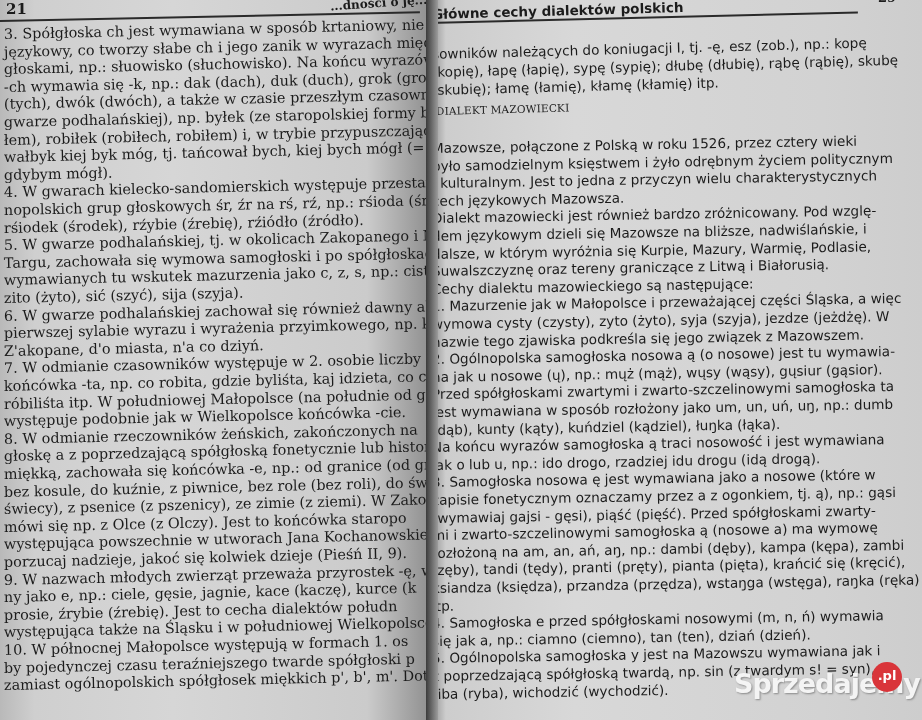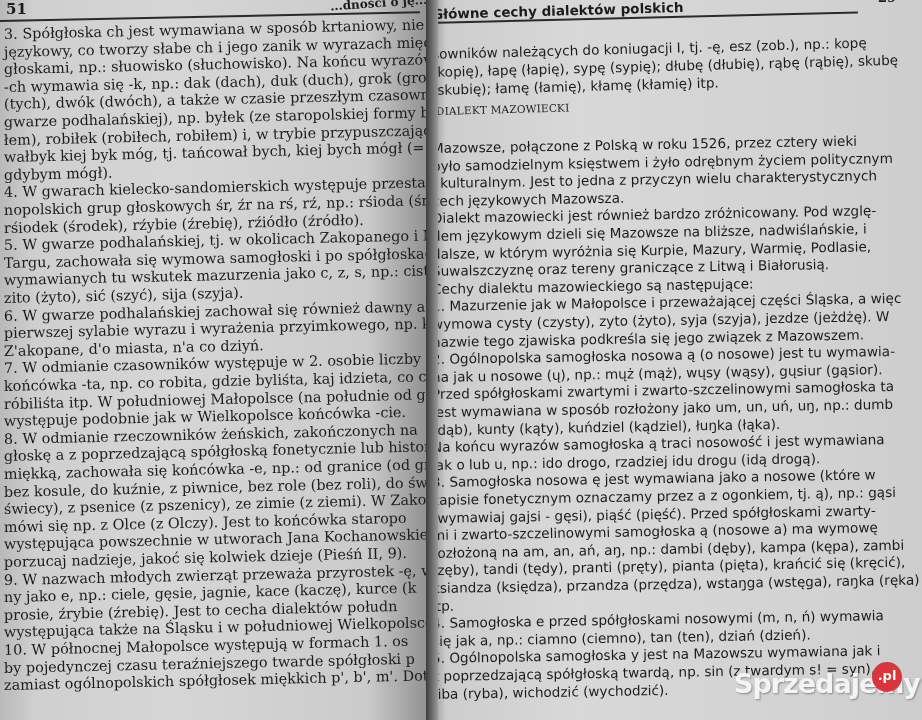--- a/index.html
+++ b/index.html
@@ -20,21 +20,21 @@
   .left-lines{left:4px;top:26px;font-size:14.4px;}
   .right-lines{left:6px;top:46px;font-size:13.6px;font-family:"DejaVu Sans","Liberation Sans",sans-serif;}
   .section-head{position:absolute;left:10px;top:105px;font-size:10.5px;letter-spacing:0.2px;transform:rotate(-1.5deg);transform-origin:left;white-space:nowrap;}
   .watermark{position:absolute;left:734px;top:668px;font-family:"DejaVu Sans","Liberation Sans",sans-serif;font-weight:bold;font-size:27px;color:#f4f4f4;text-shadow:1px 1px 2px #8a8a8a;letter-spacing:-1px;}
   .wm-badge{position:absolute;left:872px;top:662px;width:30px;height:30px;border-radius:50%;background:#d9353a;color:#fff;font-family:"DejaVu Sans","Liberation Sans",sans-serif;font-weight:bold;font-size:13px;text-align:center;line-height:28px;}
 </style>
 </head>
 <body>
 
 <div class="page left-page">
-  <div class="header lp-num">51</div>
+  <div class="header lp-num">21</div>
   <div class="header lp-running">...dności o ję...</div>
   <div class="lp-rule"></div>
   <ul class="lines left-lines" id="left-lines">
       <li style="top: 0px; transform: rotate(-1.3deg); transform-origin: left center;">3. Spółgłoska ch jest wymawiana w sposób krtaniowy, nie ty</li>
       <li style="top: 17.6px; transform: rotate(-1.3deg); transform-origin: left center;">językowy, co tworzy słabe ch i jego zanik w wyrazach między sa</li>
       <li style="top: 35.2px; transform: rotate(-1.3deg); transform-origin: left center;">głoskami, np.: słuowisko (słuchowisko). Na końcu wyrazów za</li>
       <li style="top: 52.8px; transform: rotate(-1.3deg); transform-origin: left center;">-ch wymawia się -k, np.: dak (dach), duk (duch), grok (groch),</li>
       <li style="top: 70.4px; transform: rotate(-1.3deg); transform-origin: left center;">(tych), dwók (dwóch), a także w czasie przeszłym czasowników</li>
       <li style="top: 88px; transform: rotate(-1.3deg); transform-origin: left center;">gwarze podhalańskiej), np. byłek (ze staropolskiej formy byłech, b</li>
       <li style="top: 105.6px; transform: rotate(-1.3deg); transform-origin: left center;">łem), robiłek (robiłech, robiłem) i, w trybie przypuszczającym, np. ta</li>

